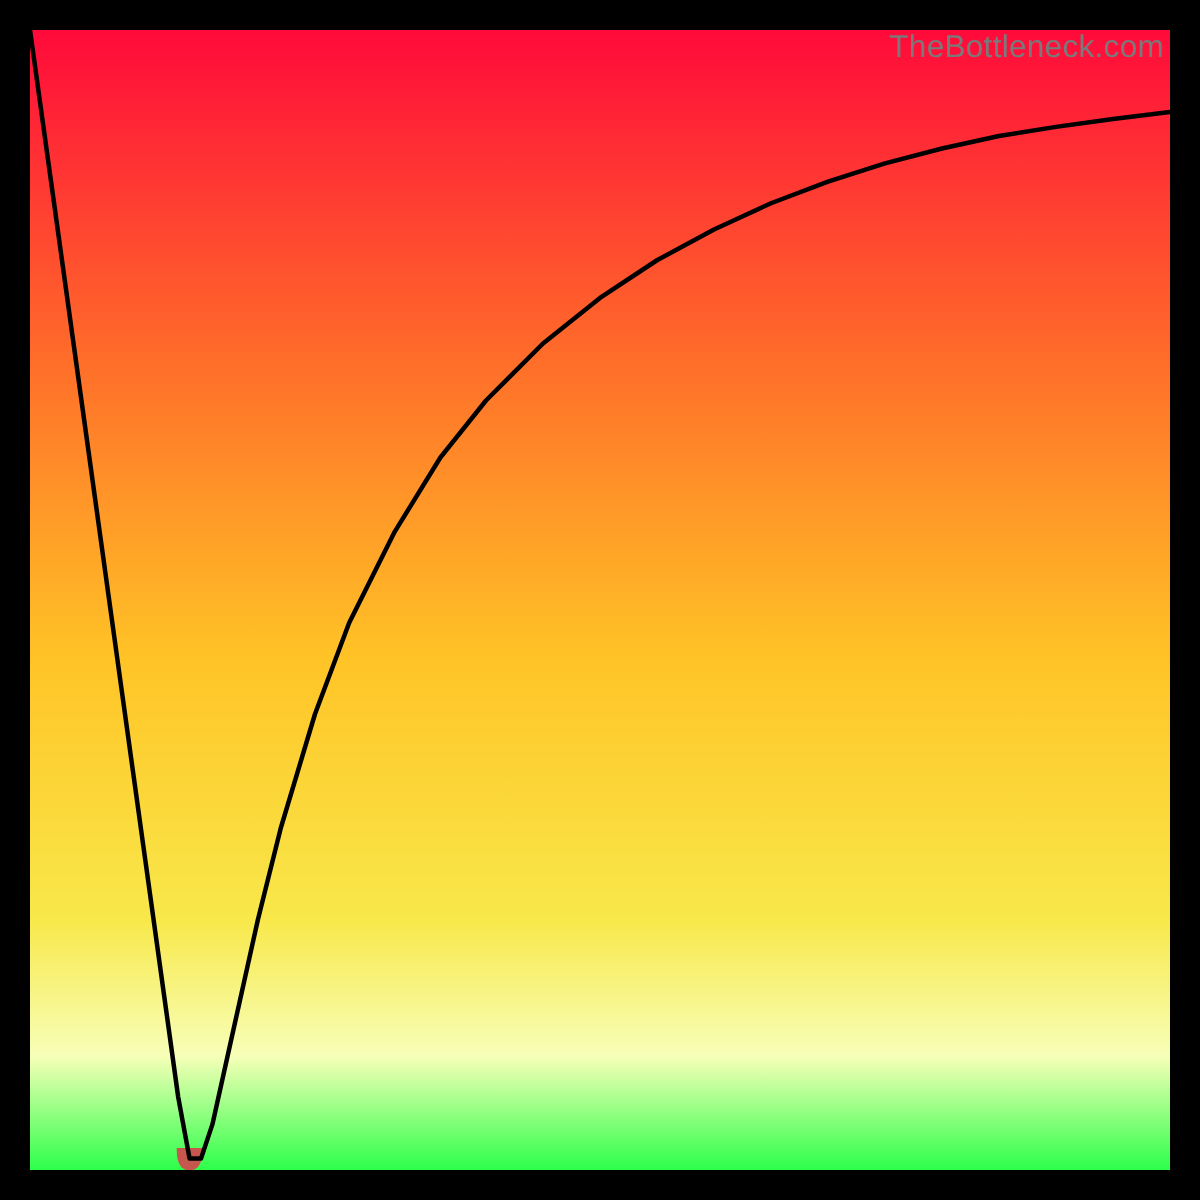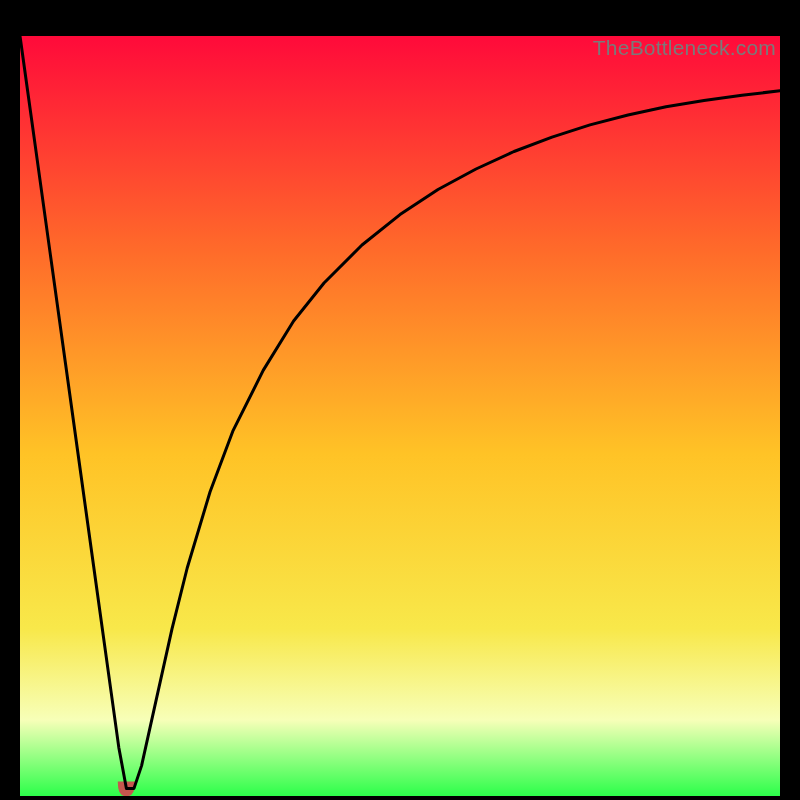--- a/index.html
+++ b/index.html
@@ -11,21 +11,20 @@
     overflow: hidden;
     font-family: Arial, Helvetica, sans-serif;
   }
   .frame {
     position: absolute;
     left: 20px;
     top: 20px;
     width: 760px;
     height: 760px;
     background: #bef264;
-    margin-top: 16px;
   }
   .plot {
     position: absolute;
     left: 0;
     top: 0;
     width: 760px;
     height: 760px;
   }
   .watermark {
     position: absolute;

